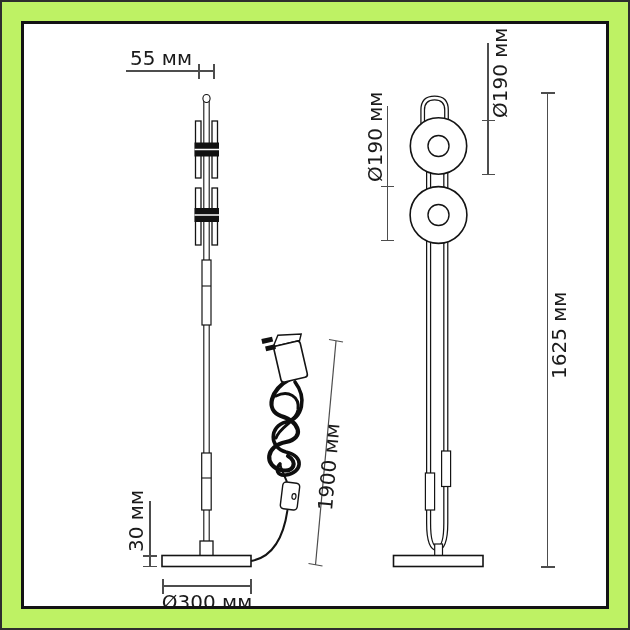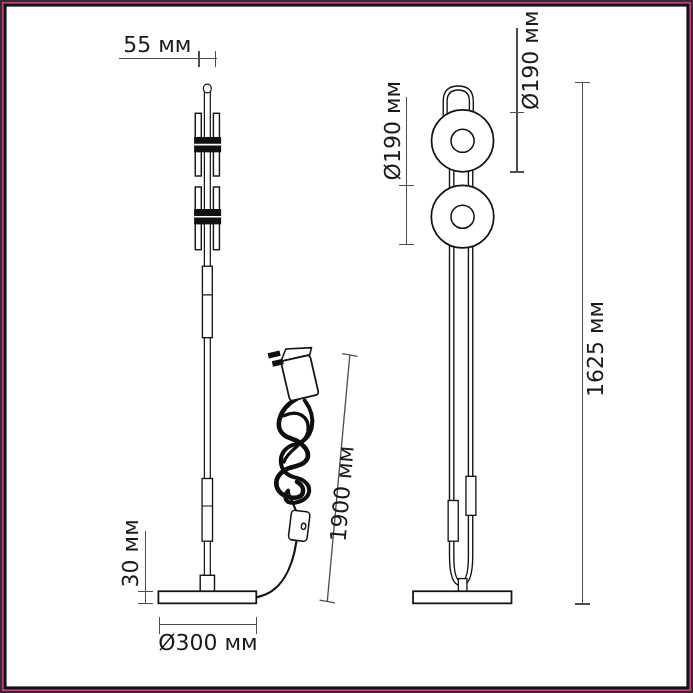--- a/index.html
+++ b/index.html
@@ -1,17 +1,17 @@
 <!DOCTYPE html>
 <html><head>
 <meta charset="utf-8">
 <style>
   html,body{margin:0;padding:0;background:#ffffff;}
   body{font-family:"DejaVu Sans","Liberation Sans",sans-serif;}
-  .frame{width:630px;height:630px;box-sizing:border-box;border:2px solid #2e2e2e;background:#ec4899;padding:1px;}
+  .frame{width:630px;height:630px;box-sizing:border-box;border:2px solid #2e2e2e;background:#bef264;padding:19px;}
   .frame-inner{width:100%;height:100%;box-sizing:border-box;border:3px solid #131313;background:#ffffff;overflow:hidden;}
   svg{display:block;}
   svg text{font-family:"DejaVu Sans","Liberation Sans",sans-serif;font-size:20px;fill:#1a1a1a;}
   .lamp{stroke:#141414;fill:none;}
   .lampfill{stroke:#141414;fill:#ffffff;}
   .dim{stroke:#4d4d4d;stroke-width:1.2;fill:none;shape-rendering:crispEdges;}
   .dimslant{stroke:#4d4d4d;stroke-width:1.2;fill:none;}
   .solid{fill:#111111;stroke:none;}
   .cord{stroke:#141414;fill:none;}
   .coil{stroke:#0e0e0e;fill:none;stroke-linecap:round;}

